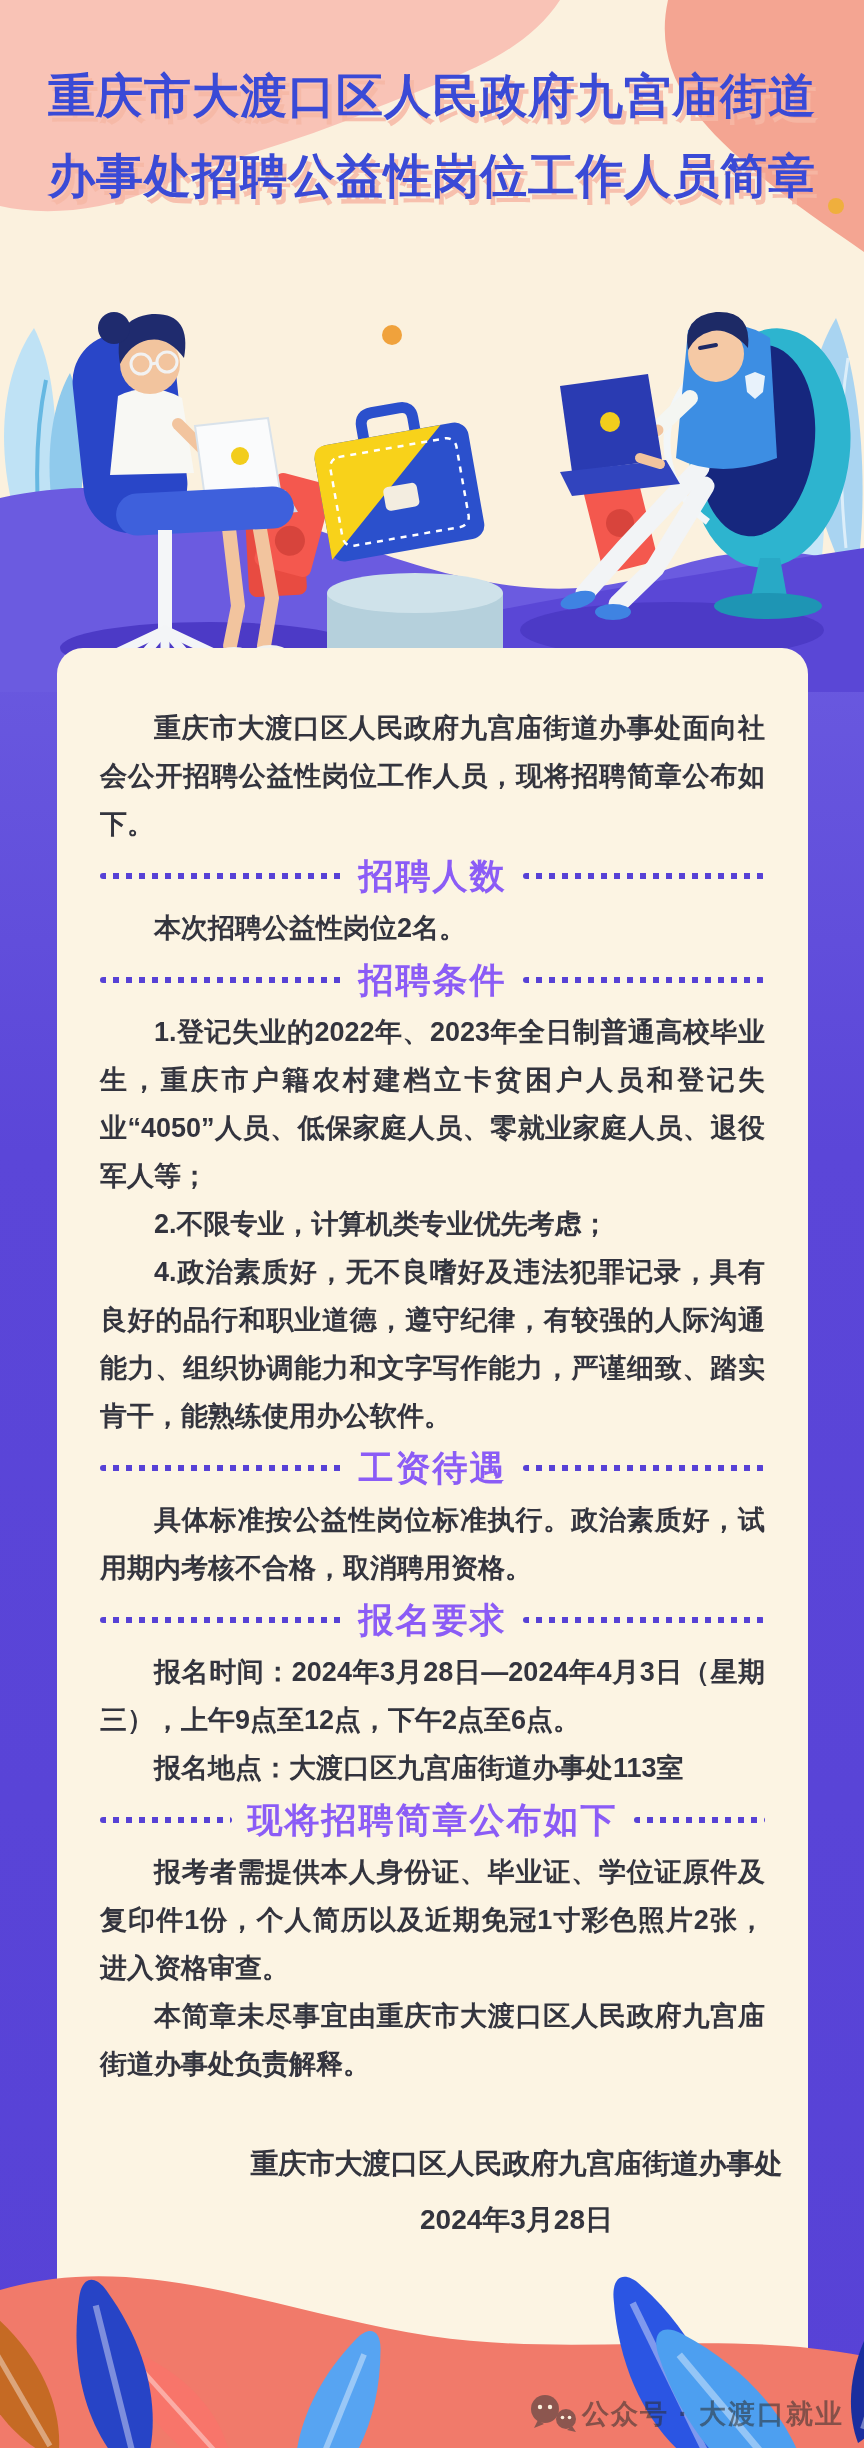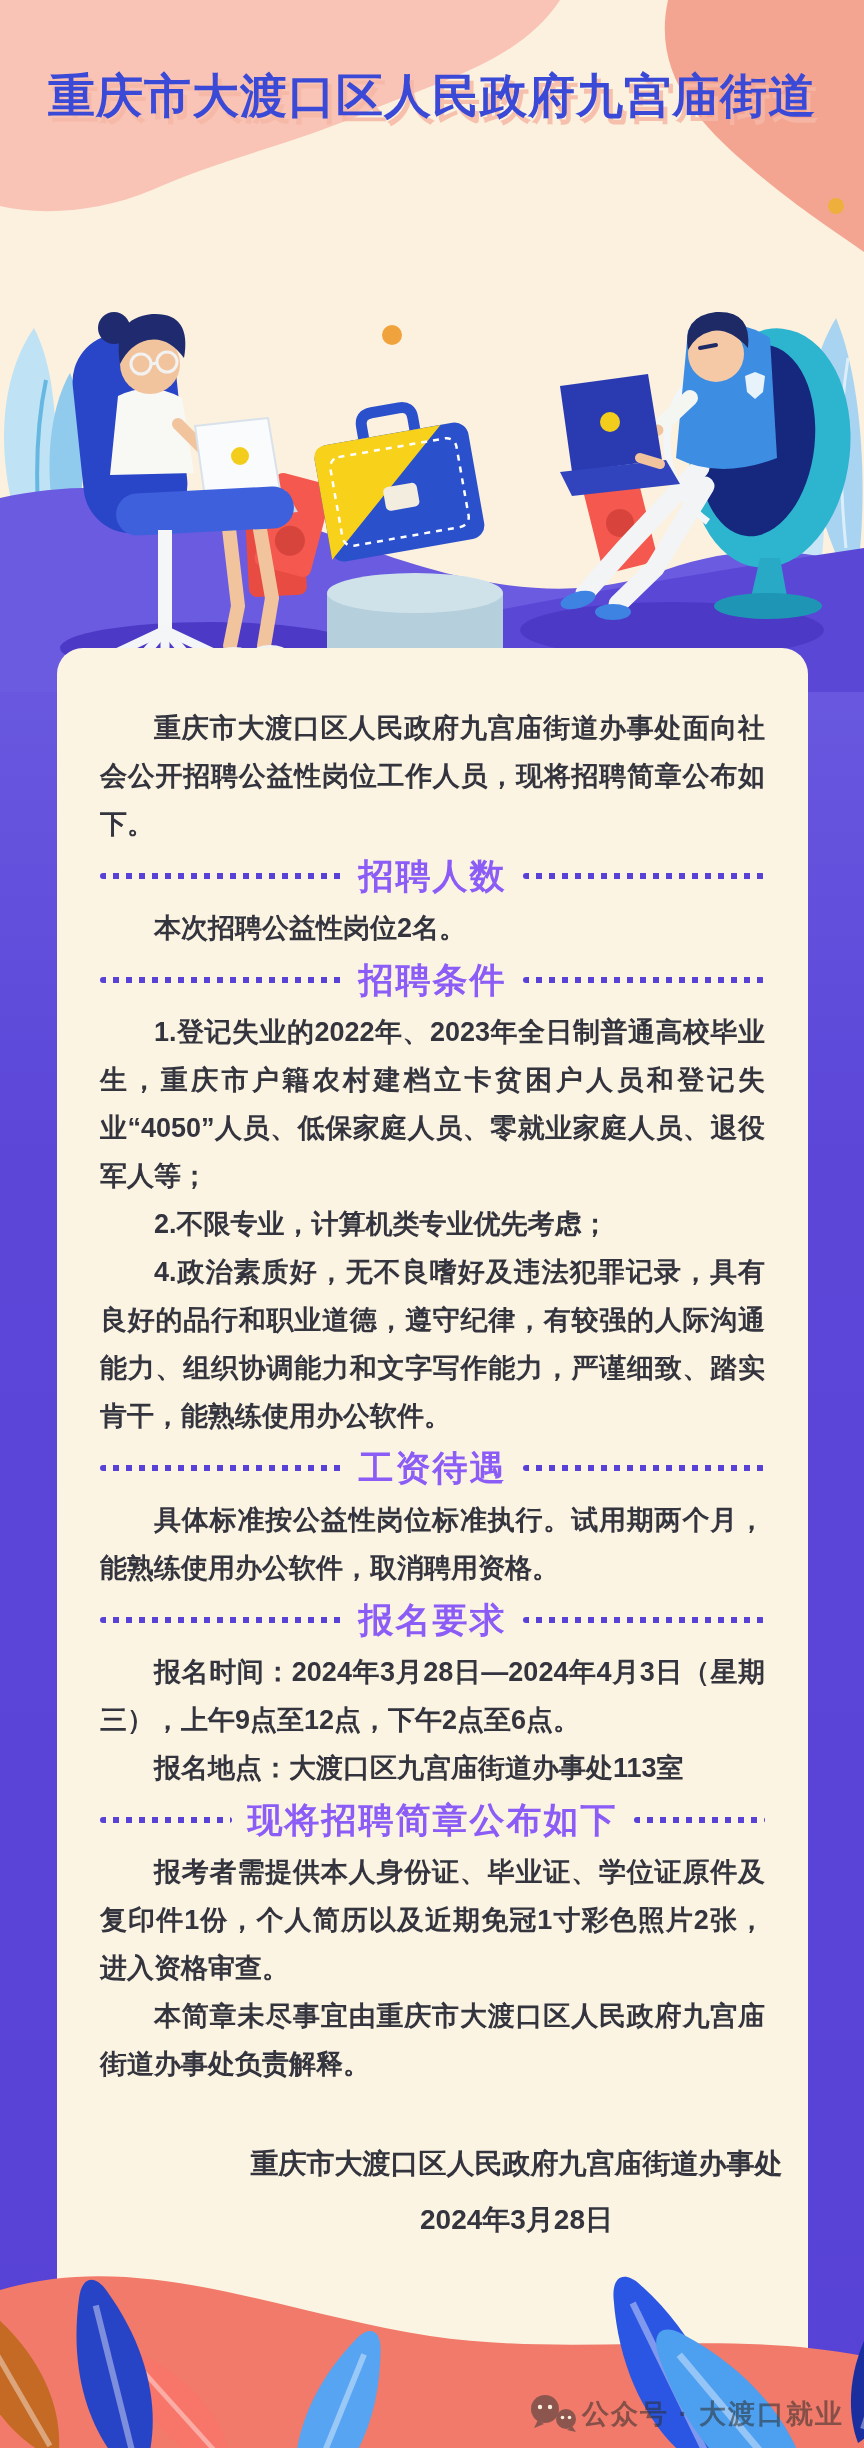--- a/index.html
+++ b/index.html
@@ -59,20 +59,21 @@
 
 <div class="poster">
 
   <svg class="abs top-deco" viewBox="0 0 864 340">
     <path d="M0,0 L560,0 C520,62 436,82 372,110 C300,142 224,158 152,190 C100,212 42,216 0,206 Z" fill="#F9C3B6"></path>
     <path d="M864,0 L668,0 C652,72 698,122 744,162 C792,204 830,228 864,252 Z" fill="#F4A592"></path>
   </svg>
 
   <div class="abs title">
     <div>重庆市大渡口区人民政府九宫庙街道</div>
+    <div>办事处招聘公益性岗位工作人员简章</div>
   </div>
 
   <div class="abs purple-bg"></div>
 
   <svg class="abs hero" viewBox="0 0 864 524">
 
     <g>
       <path d="M22,372 C-8,282 2,206 34,160 C58,206 62,290 46,372 Z" fill="#BFE2F5"></path>
       <path d="M58,372 C42,300 50,240 70,205 C88,246 86,318 74,372 Z" fill="#90CAEC"></path>
       <path d="M40,368 C34,300 38,250 46,212" stroke="#66B8E2" stroke-width="4" fill="none"></path>
@@ -207,21 +208,21 @@
     </div>
     <p class="body-p">1.登记失业的2022年、2023年全日制普通高校毕业生，重庆市户籍农村建档立卡贫困户人员和登记失业“4050”人员、低保家庭人员、零就业家庭人员、退役军人等；</p>
     <p class="body-p">2.不限专业，计算机类专业优先考虑；</p>
     <p class="body-p">4.政治素质好，无不良嗜好及违法犯罪记录，具有良好的品行和职业道德，遵守纪律，有较强的人际沟通能力、组织协调能力和文字写作能力，严谨细致、踏实肯干，能熟练使用办公软件。</p>
 
     <div class="sec-head">
       <span class="dots"></span>
       <span class="sec-title">工资待遇</span>
       <span class="dots"></span>
     </div>
-    <p class="body-p">具体标准按公益性岗位标准执行。试用期两个月，能熟练使用办公软件，取消聘用资格。</p>
+    <p class="body-p">具体标准按公益性岗位标准执行。政治素质好，试用期内考核不合格，取消聘用资格。</p>
 
     <div class="sec-head">
       <span class="dots"></span>
       <span class="sec-title">报名要求</span>
       <span class="dots"></span>
     </div>
     <p class="body-p">报名时间：2024年3月28日—2024年4月3日（星期三），上午9点至12点，下午2点至6点。</p>
     <p class="body-p">报名地点：大渡口区九宫庙街道办事处113室</p>
 
     <div class="sec-head">

